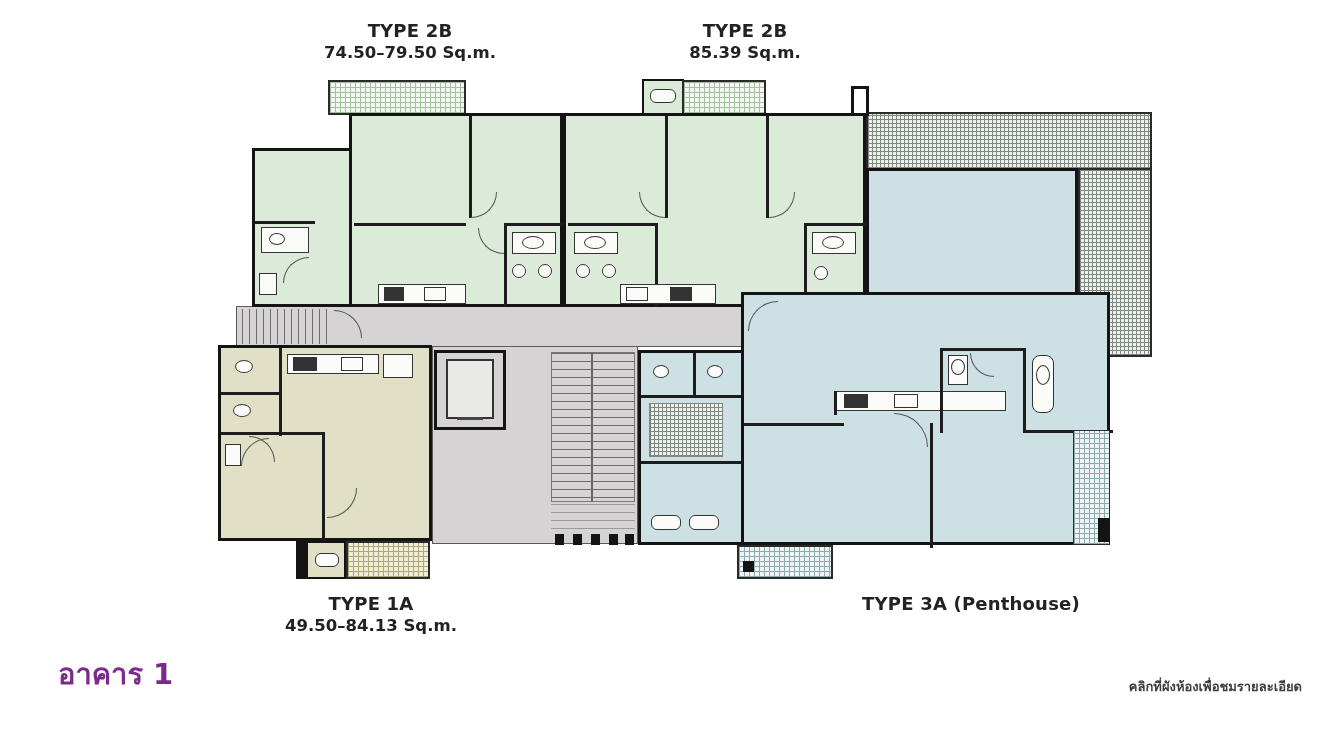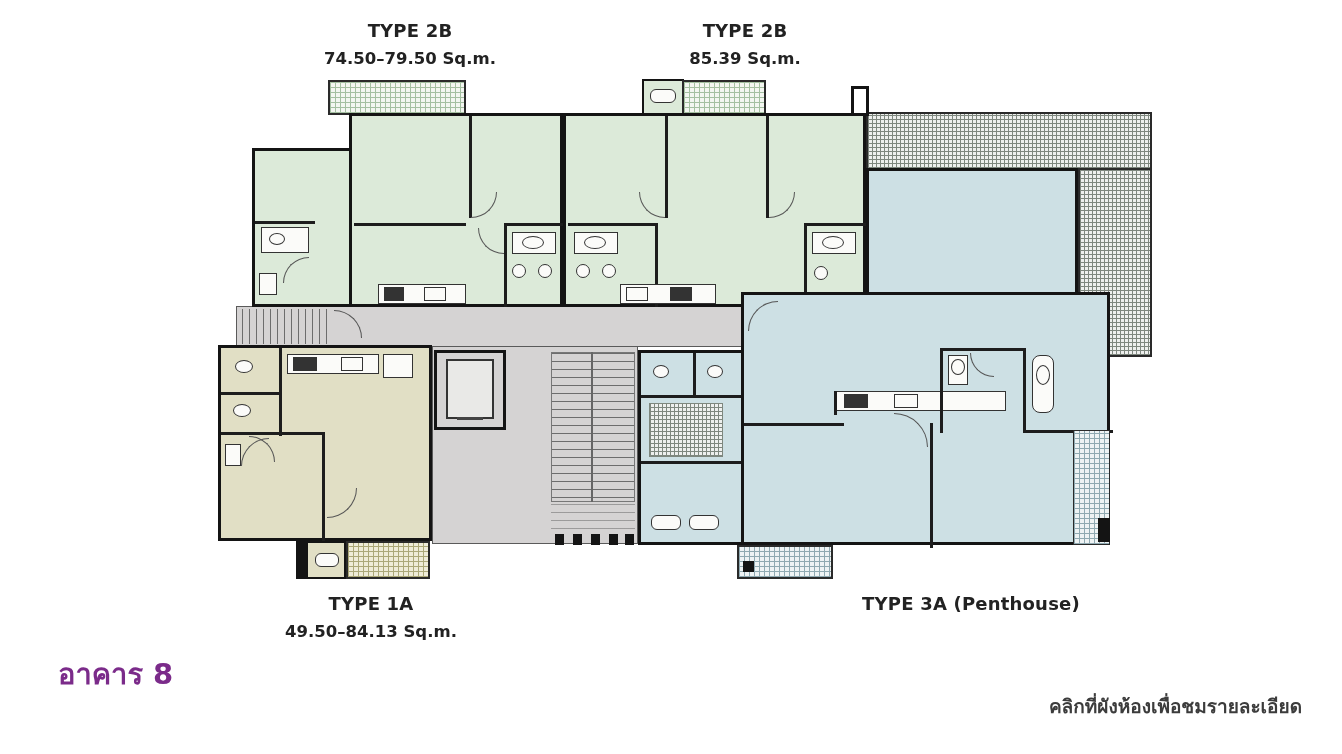--- a/index.html
+++ b/index.html
@@ -2,23 +2,23 @@
 <html><head>
 <meta charset="utf-8">
 <style>
   html,body{margin:0;padding:0;background:#ffffff;}
   .stage{position:relative;width:1342px;height:754px;background:#fff;overflow:hidden;
          font-family:"DejaVu Sans","Liberation Sans",sans-serif;}
   .abs{position:absolute;}
   
   .ulabel{position:absolute;text-align:center;color:#222;}
   .ulabel .t{font-size:18px;font-weight:bold;letter-spacing:.2px;}
-  .ulabel .a{font-size:16.5px;font-weight:600;margin-top:8px;}
+  .ulabel .a{font-size:16.5px;font-weight:600;margin-top:2px;}
   .bldg{position:absolute;color:#7b2b8a;font-weight:bold;font-size:29px;line-height:37px;}
-  .hint{position:absolute;color:#3c3c3c;font-weight:bold;font-size:19px;margin-top:15px;}
+  .hint{position:absolute;color:#3c3c3c;font-weight:bold;font-size:13px;}
   
   .u{position:absolute;box-sizing:border-box;border:3px solid #141414;}
   .fill-green{background:#dcead9;}
   .fill-blue{background:#cde0e4;}
   .fill-yellow{background:#e1dfc5;}
   .fill-gray{background:#d5d3d3;}
   .gray{position:absolute;box-sizing:border-box;background:#d5d3d3;border:1.5px solid #5a5a5a;}
   .w{position:absolute;background:#141414;}
   .hatch{position:absolute;box-sizing:border-box;border:2px solid #2a2a2a;}
   .hg{background-color:#f3f7f1;
@@ -60,21 +60,21 @@
   </div>
   <div class="ulabel" style="left:246px;top:593px;width:250px;">
     <div class="t">TYPE 1A</div>
     <div class="a">49.50–84.13 Sq.m.</div>
   </div>
   <div class="ulabel" style="left:811px;top:593px;width:320px;">
     <div class="t">TYPE 3A (Penthouse)</div>
   </div>
 
   <div class="bldg" style="left:58px;top:656px;">
-    <div>อาคาร 8</div>
+    <div>อาคาร 1</div>
   </div>
   <div class="hint" style="right:40px;top:676px;">คลิกที่ผังห้องเพื่อชมรายละเอียด</div>
 
   <div class="abs" style="left:0;top:0;width:1342px;height:754px;">
 
     <div class="hatch hg" style="left:328px;top:80px;width:138px;height:35px;"></div>
     <div class="u fill-green" style="left:642px;top:79px;width:42px;height:37px;border-width:2px;">
       <div class="fx round" style="left:6px;top:8px;width:26px;height:14px;"></div>
     </div>
     <div class="hatch hg" style="left:682px;top:80px;width:84px;height:35px;"></div>

